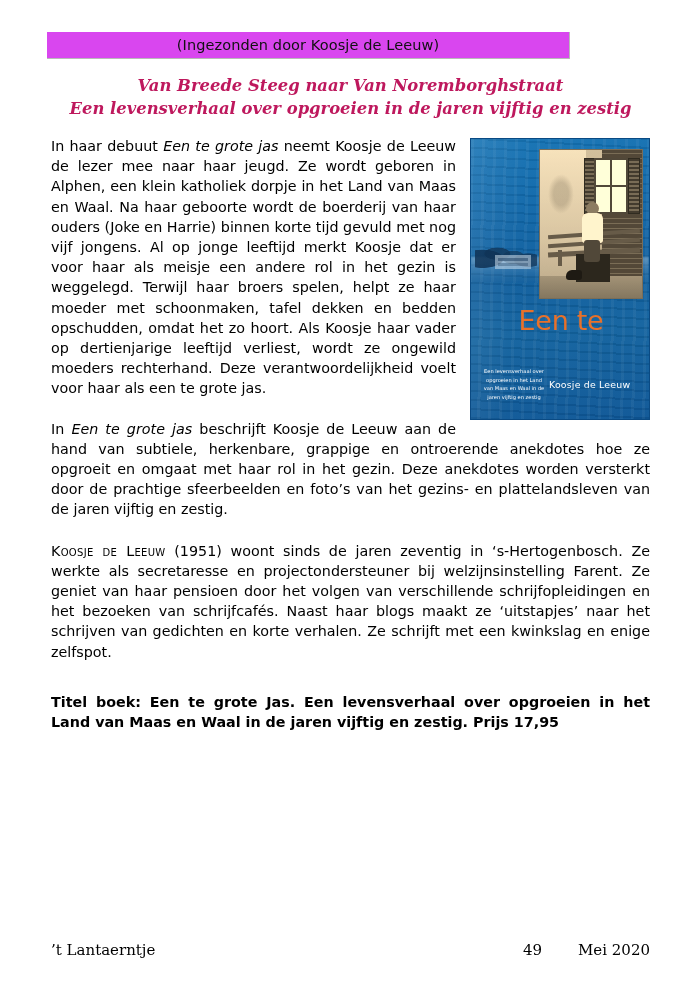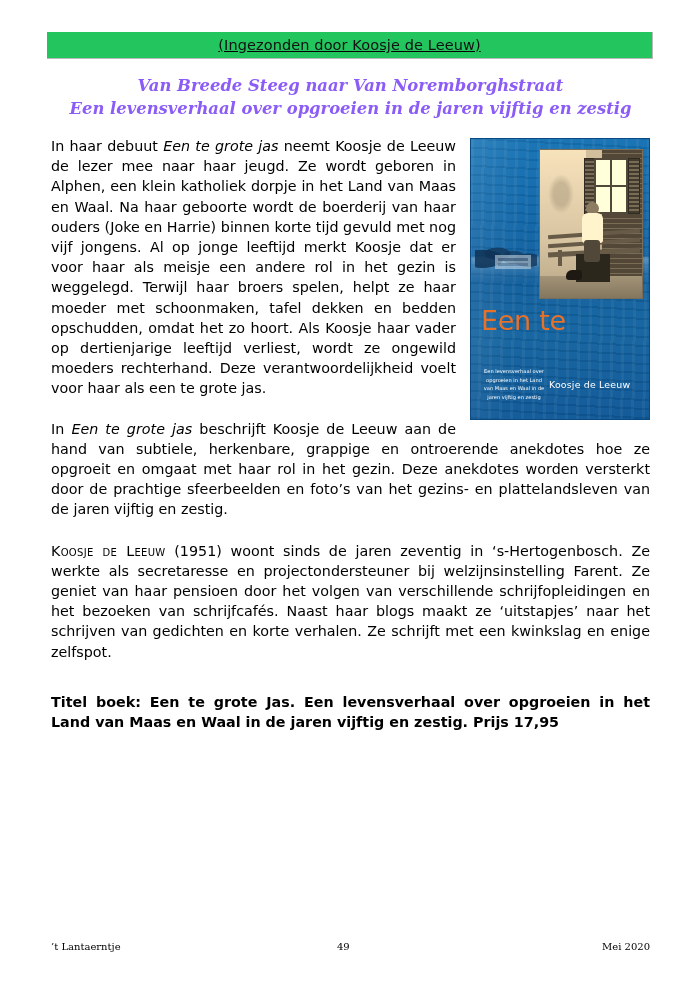--- a/index.html
+++ b/index.html
@@ -14,30 +14,29 @@
     background: #ffffff;
     overflow: hidden;
     font-family: "DejaVu Sans", sans-serif;
   }
 
   
   .banner {
     position: absolute;
     left: 47px;
     top: 32px;
-    width: 606px;
+    width: 523px;
     height: 27px;
-    background: #22c55e;
+    background: #d946ef;
     border-right: 1px solid #b9b9b9;
     border-bottom: 1px solid #b9b9b9;
     box-sizing: border-box;
     display: flex;
     align-items: center;
     justify-content: center;
-    text-decoration: underline;
   }
   .banner-text {
     font-family: "DejaVu Sans", sans-serif;
     font-size: 14.5px;
     color: #111111;
     letter-spacing: 0.1px;
   }
 
   
   .title-block {
@@ -45,21 +44,21 @@
     left: 51px;
     top: 74px;
     width: 599px;
     text-align: center;
   }
   .title-line {
     font-family: "DejaVu Serif", serif;
     font-weight: bold;
     font-style: italic;
     font-size: 16.4px;
-    color: #8b5cf6;
+    color: #be185d;
     line-height: 23px;
     white-space: nowrap;
   }
 
   
   .body {
     position: absolute;
     left: 51px;
     top: 136px;
     width: 599px;
@@ -314,21 +313,21 @@
     left: 0; right: 0; bottom: 0;
     height: 22px;
     background: linear-gradient(180deg, #8d8372 0%, #746b5c 100%);
   }
 
   .cover-title {
     position: absolute;
     left: 10px;
     right: 8px;
     top: 168px;
-    text-align: left;
+    text-align: center;
     font-family: "DejaVu Sans", sans-serif;
     font-size: 27px;
     line-height: 27px;
     color: #e8712a;
     letter-spacing: -0.3px;
   }
   .cover-title .l2 { display: block; }
   .cover-subtitle {
     position: absolute;
     left: 12px;
@@ -352,25 +351,25 @@
 
   
   .footer {
     position: absolute;
     left: 51px;
     top: 941px;
     width: 599px;
     display: flex;
     align-items: baseline;
     font-family: "DejaVu Serif", serif;
-    font-size: 10px;
+    font-size: 15px;
     color: #000000;
   }
   .footer .f-left   { flex: 0 0 auto; }
-  .footer .f-center { flex: 1 1 auto; text-align: center; padding-right: 36px; }
+  .footer .f-center { flex: 1 1 auto; text-align: right; padding-right: 36px; }
   .footer .f-right  { flex: 0 0 auto; }
 </style>
 </head>
 <body>
 
 <div class="page">
 
   <div class="banner">
     <span class="banner-text">(Ingezonden door Koosje de Leeuw)</span>
   </div>

